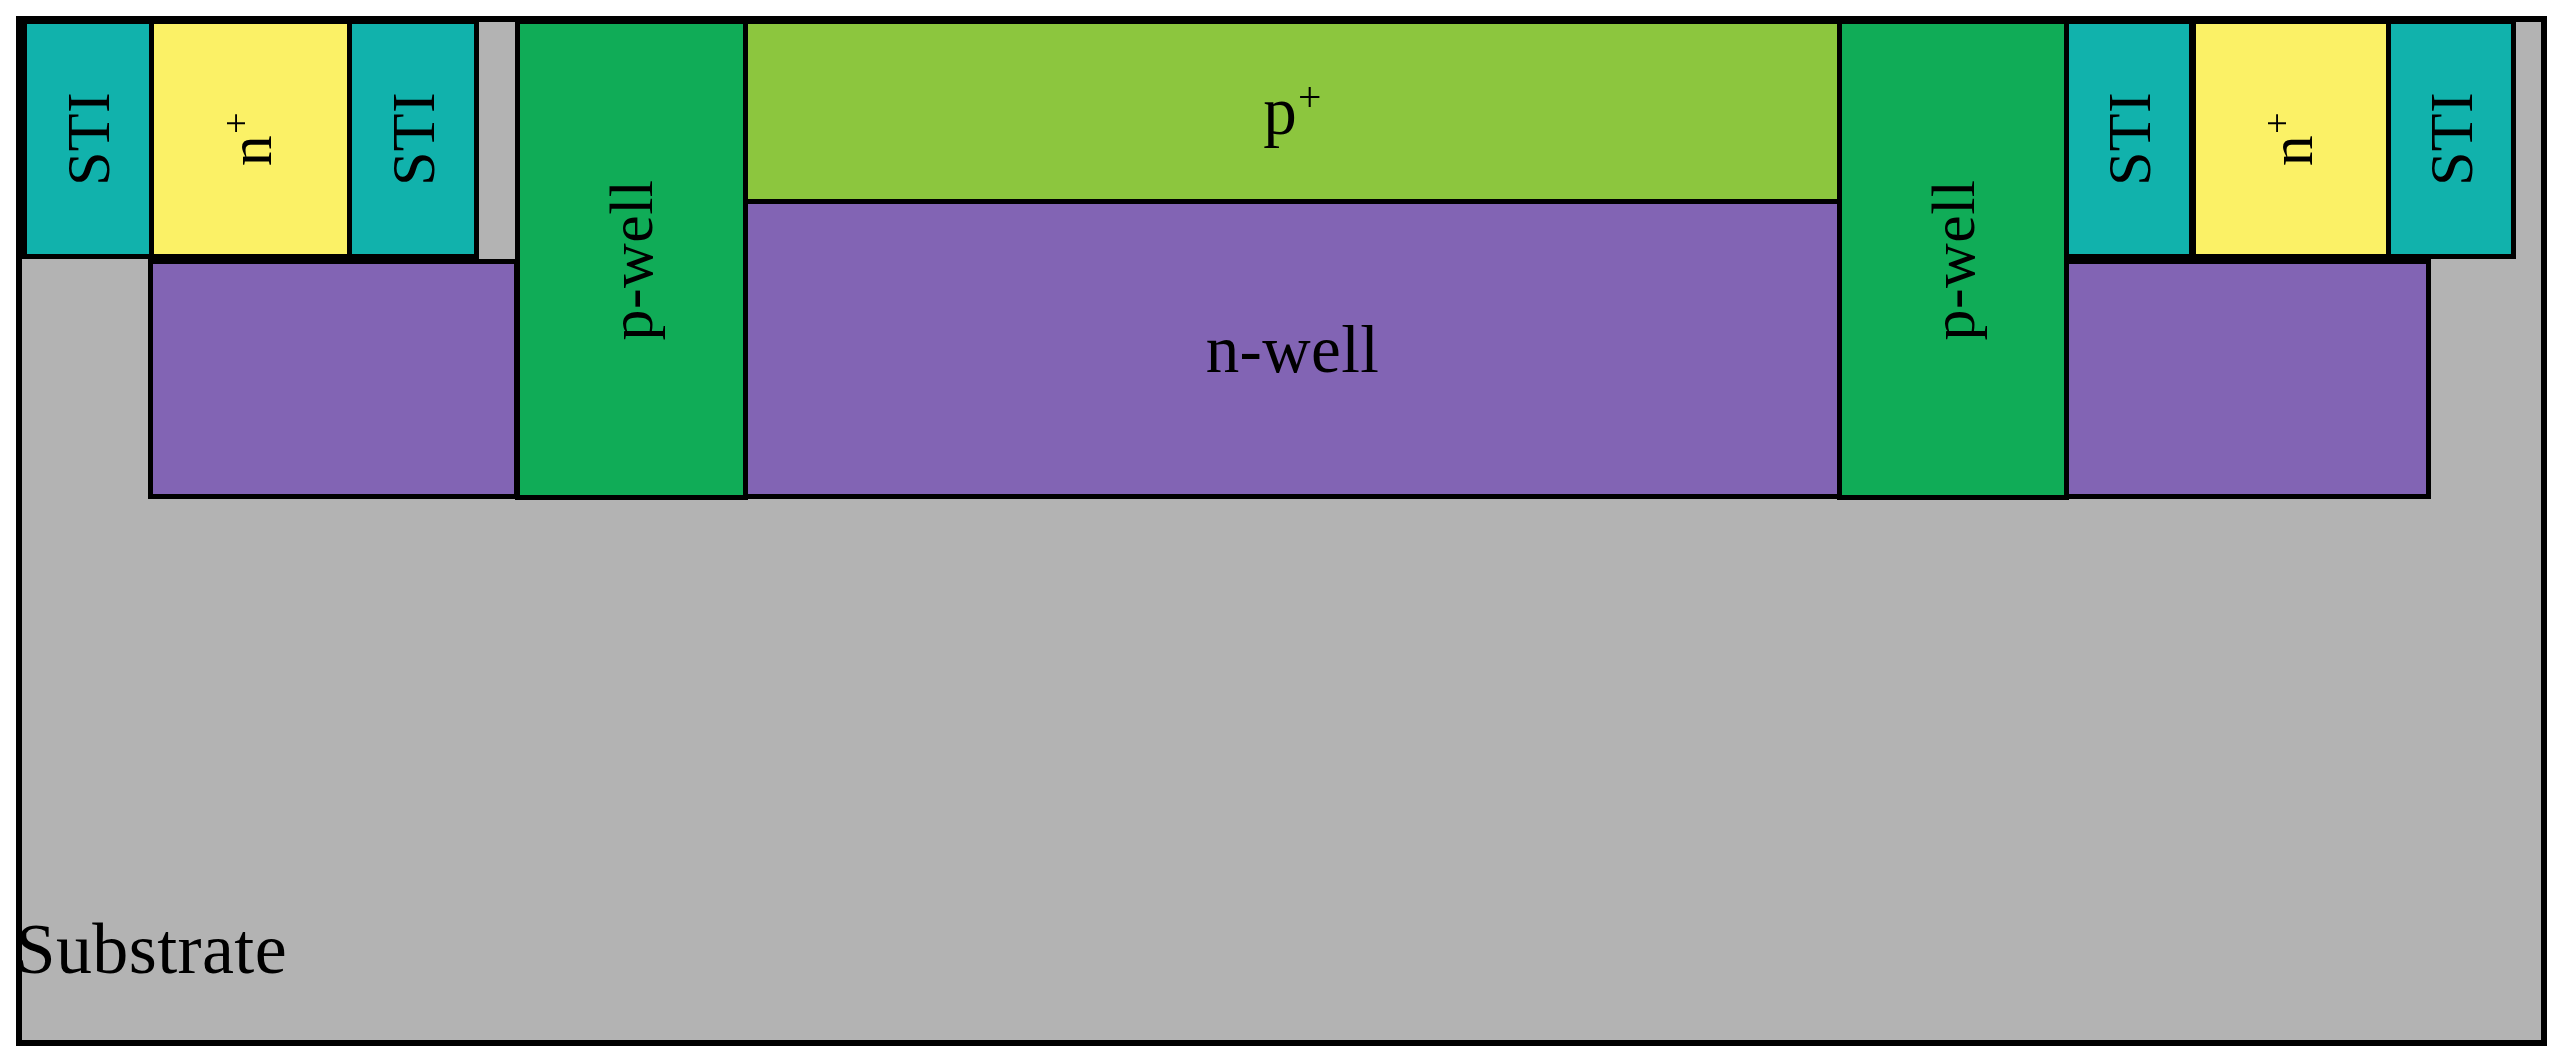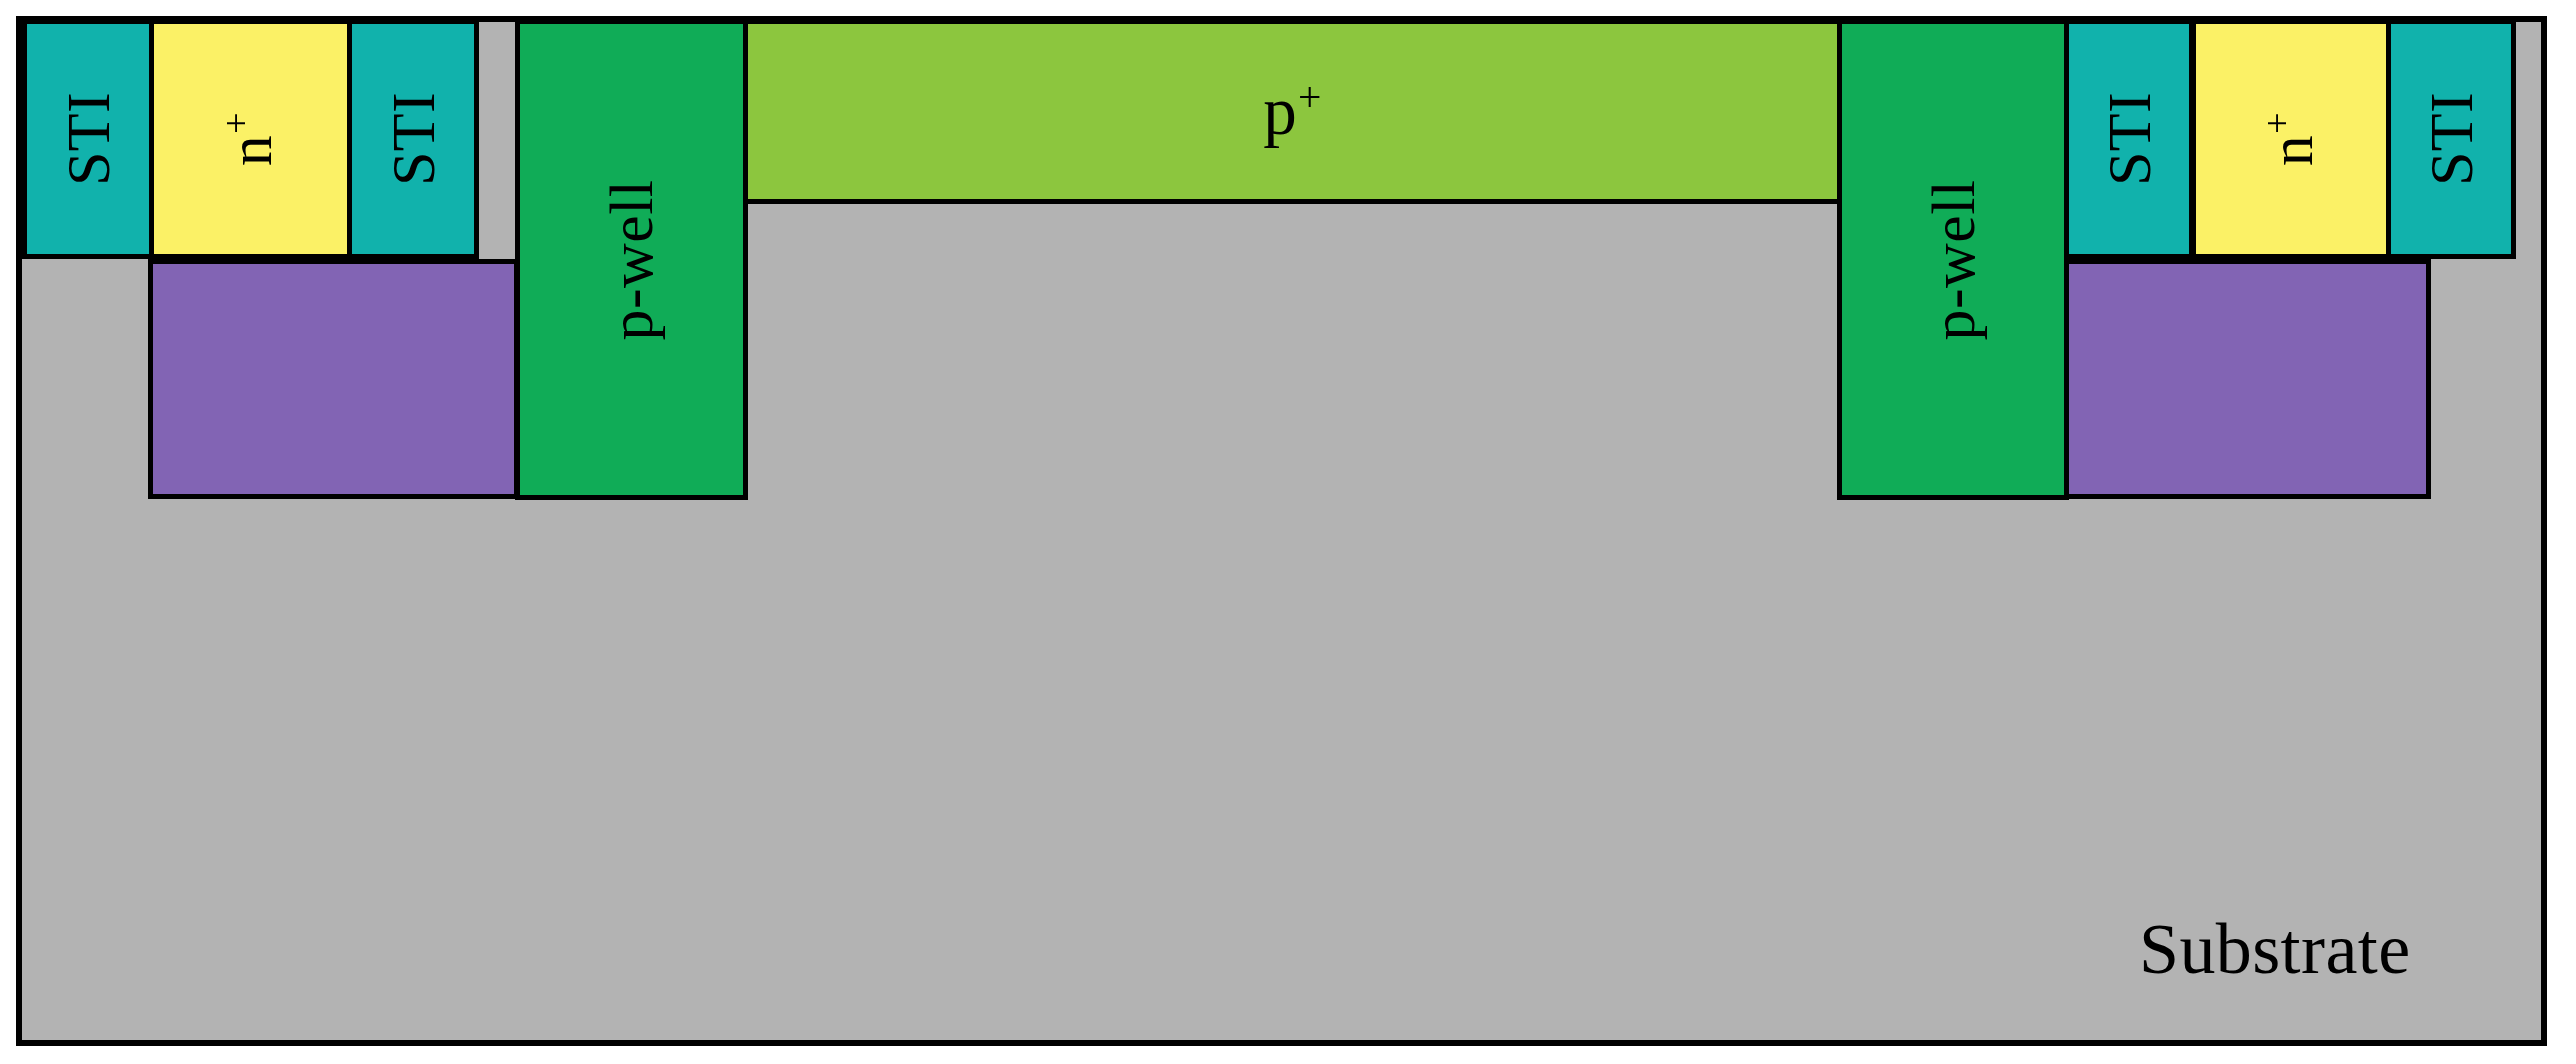--- a/index.html
+++ b/index.html
@@ -62,20 +62,23 @@
 </head>
 <body>
 
 <div id="diagram-root">
 
   <div id="chip-frame"></div>
 
 
   <div class="region" id="n-well-left" style="left:148px; top:259px; width:371px; height:240px; background:#8264b4;"></div>
 
+  <div class="region" id="n-well-center" style="left:743px; top:199px; width:1099px; height:300px; background:#8264b4;">
+    <span class="region-label" style="font-size:67px;">n-well</span>
+  </div>
 
   <div class="region" id="n-well-right" style="left:2064px; top:259px; width:367px; height:240px; background:#8264b4;"></div>
 
   <div class="region" id="p-plus" style="left:743px; top:19px; width:1099px; height:185px; background:#8cc63e;">
     <span class="region-label" style="font-size:67px;"><span>p</span><span class="sup">+</span></span>
   </div>
 
   <div class="region vertical" id="p-well-left" style="left:515px; top:19px; width:233px; height:481px; background:#10ac57;">
     <span class="region-label" style="font-size:62px;">p-well</span>
   </div>
@@ -102,18 +105,18 @@
 
   <div class="region vertical" id="n-plus-right" style="left:2191px; top:19px; width:201px; height:240px; background:#fbf166;">
     <span class="region-label" style="font-size:62px;"><span>n</span><span class="sup">+</span></span>
   </div>
 
   <div class="region vertical" id="sti-4" style="left:2386px; top:19px; width:130px; height:240px; background:#11b2ac;">
     <span class="region-label" style="font-size:62px;">STI</span>
   </div>
 
   <div id="substrate-label-wrap" style="position:absolute; left:15.5px; top:867px; width:2395px; height:163px;
-              display:flex; align-items:center; justify-content:flex-end;">
+              display:flex; align-items:center; justify-content:flex-start;">
     <span class="region-label" style="font-size:72px;">Substrate</span>
   </div>
 
 </div>
 
 
 </body></html>

